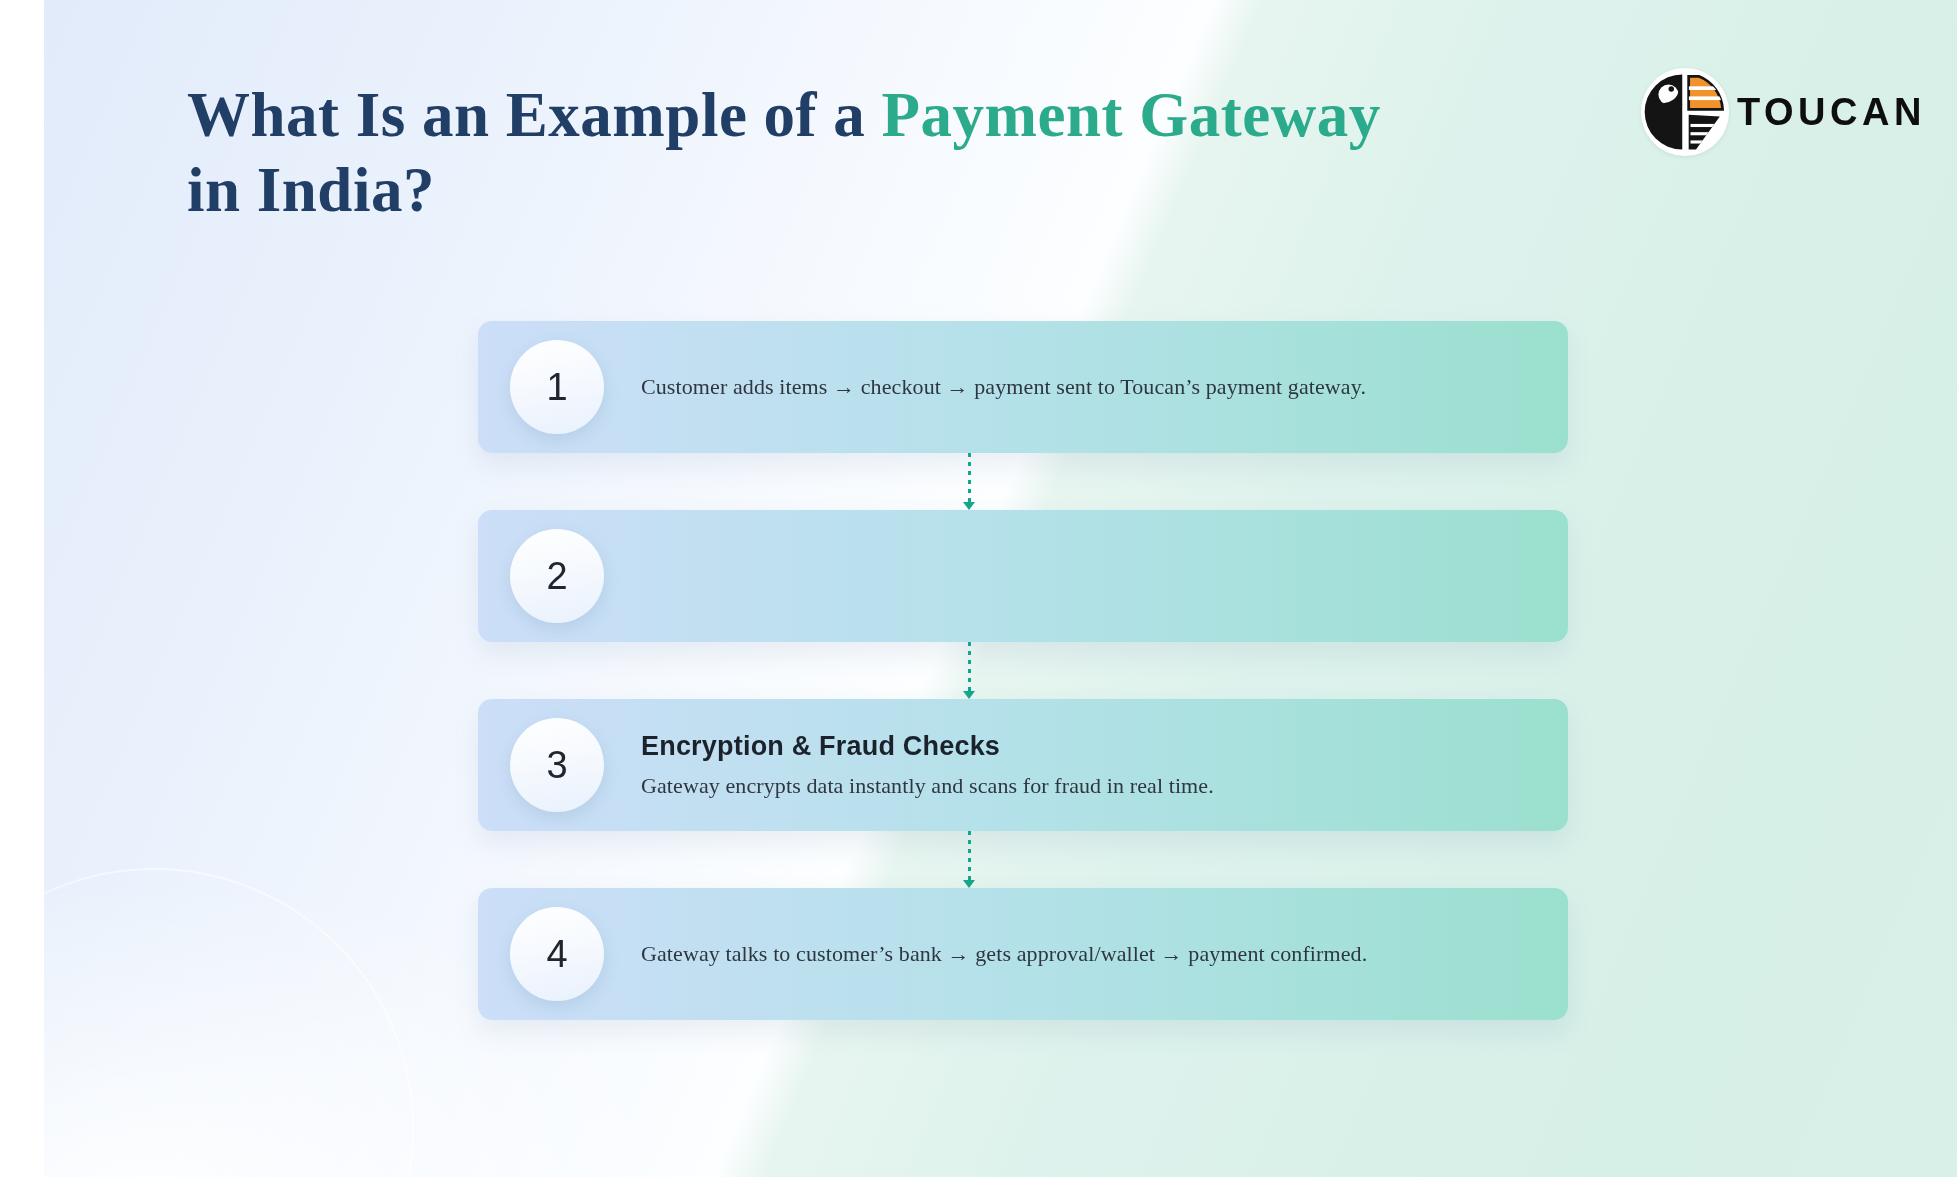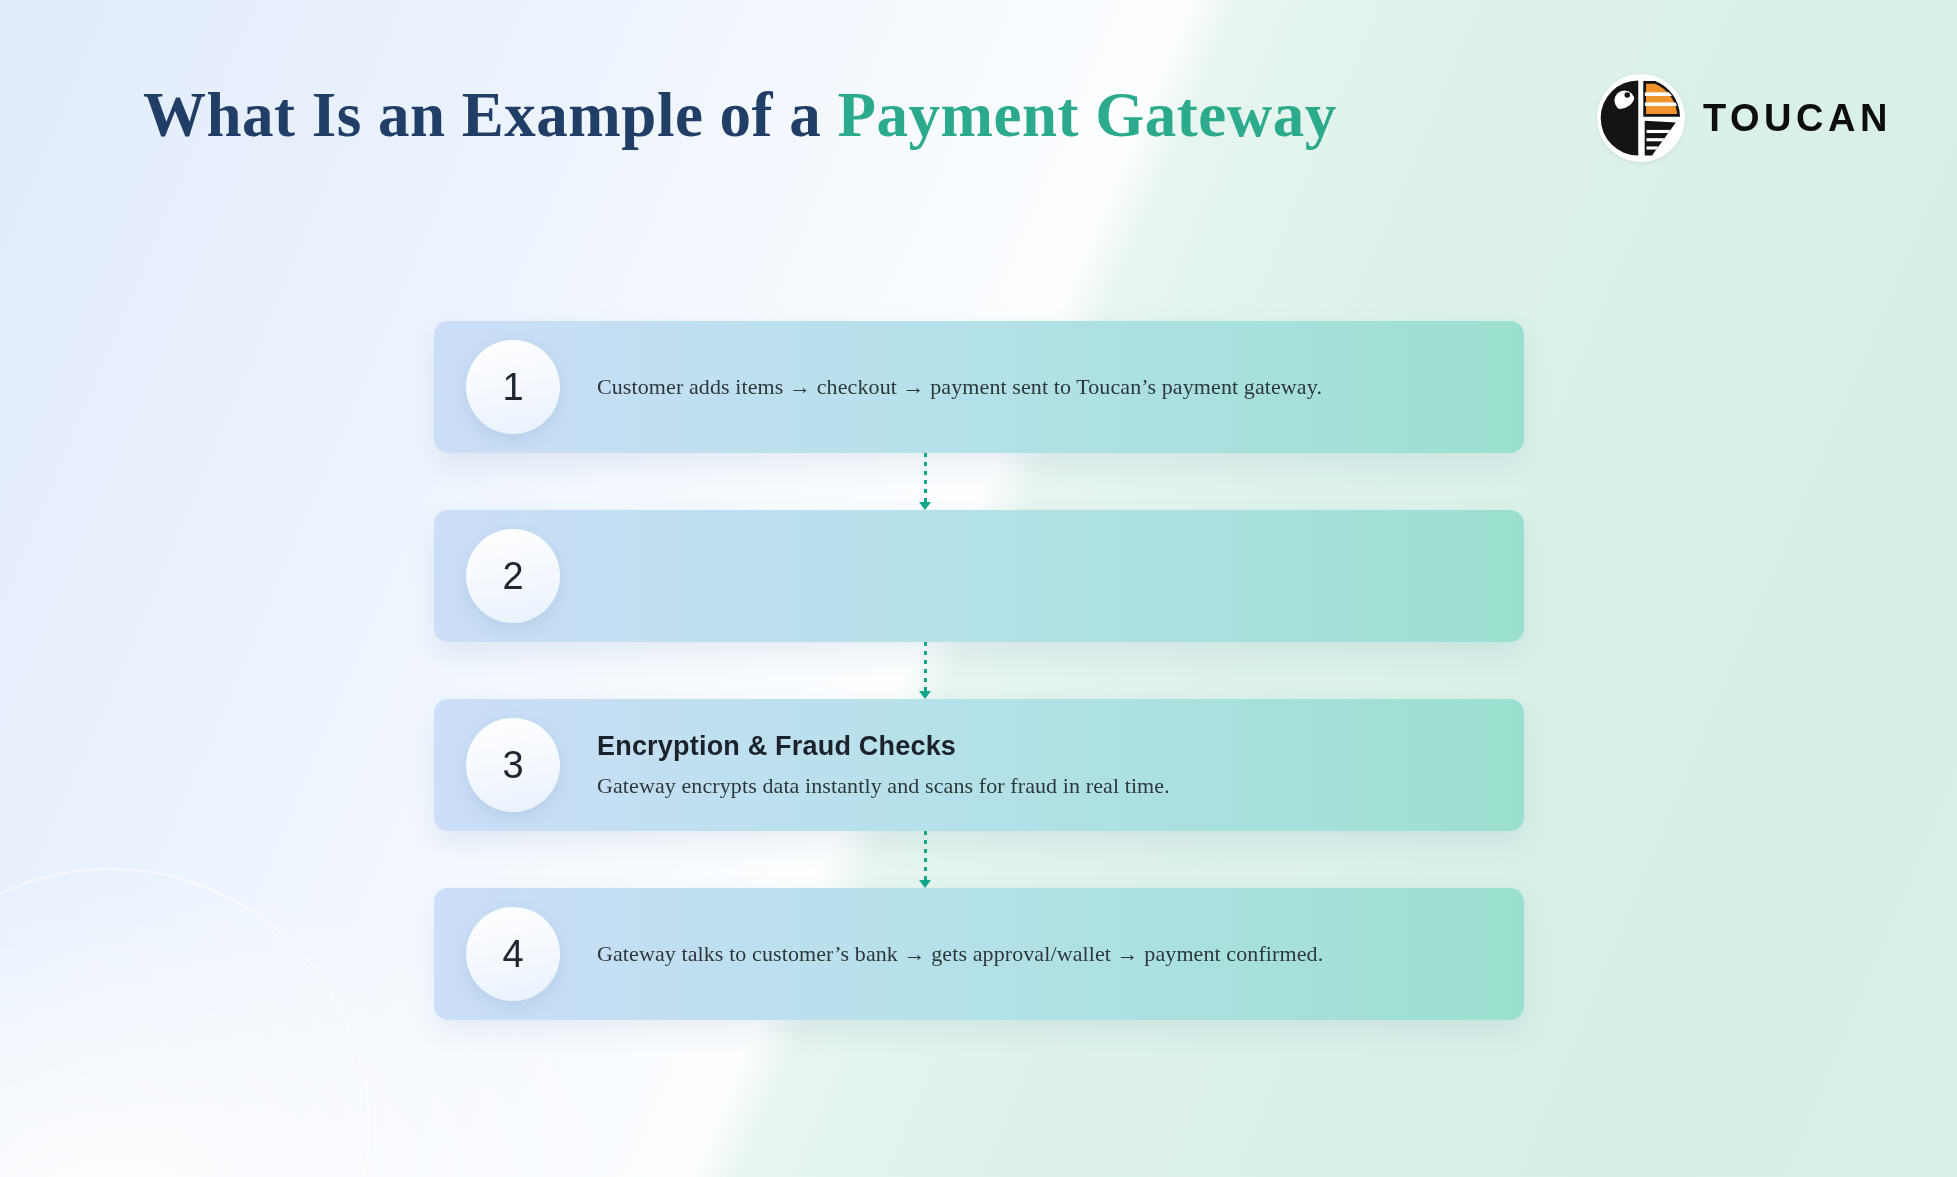--- a/index.html
+++ b/index.html
@@ -15,41 +15,42 @@
       radial-gradient(ellipse 900px 520px at 5% 102%, rgba(255,255,255,0.9), rgba(255,255,255,0) 62%),
       linear-gradient(113deg,
         #e2ebfa 0%,
         #e9f1fc 18%,
         #f4f8fe 34%,
         #fcfeff 48.5%,
         #e7f5f0 50.5%,
         #ddf2ec 62%,
         #d6efe7 86%,
         #d9f0e9 100%);
+    margin-left: 44px;
   }
   .deco-circle {
     position:absolute; left:-150px; top:868px;
     width:520px; height:520px; border-radius:50%;
     border:2px solid rgba(255,255,255,0.55);
   }
   
   .title-block {
     position:absolute; left:143px; top:78px; width:1320px;
     font-family:"Liberation Serif", serif;
     font-weight:700;
     font-size:63px;
     line-height:75px;
     color:var(--title_navy, #203e66);
     letter-spacing:0.5px;
   }
   .title-block .accent { color:var(--accent_teal, #2bab8c); }
   
   .logo {
-    position:absolute; left:1597px; top:74px;
-    display:flex; align-items:center; gap:18px;
+    position:absolute; left:1597px; top:68px;
+    display:flex; align-items:center; gap:8px;
   }
   .logo svg { width:88px; height:88px; display:block; filter:drop-shadow(0 1px 2px rgba(0,0,0,0.08)); }
   .brand {
     font-size:38px; font-weight:700; letter-spacing:4.5px;
     color:#0e0e0e;
   }
   
   .steps {
     position:absolute; left:434px; top:321px; width:1090px;
   }
@@ -98,20 +99,21 @@
 </style>
 </head>
 <body>
 
 <div class="canvas">
 
   <div class="deco-circle"></div>
 
   <header class="title-block">
     <div class="title-line"><span>What Is an Example of a </span><span class="accent">Payment Gateway</span></div>
+    <div class="title-line">in India?</div>
   </header>
 
   <div class="logo">
     <svg viewBox="0 0 96 96" aria-hidden="true">
       <circle cx="48" cy="48" r="48" fill="#ffffff"></circle>
 
       <path d="M45,7 A41,41 0 0 0 45,89 Z" fill="#141414"></path>
       <circle cx="30" cy="29" r="11" fill="#ffffff"></circle>
       <path d="M24,38 A16,16 0 0 0 41,25 L45,40 L30,46 Z" fill="#141414"></path>
       <circle cx="33" cy="23" r="3" fill="#141414"></circle>

